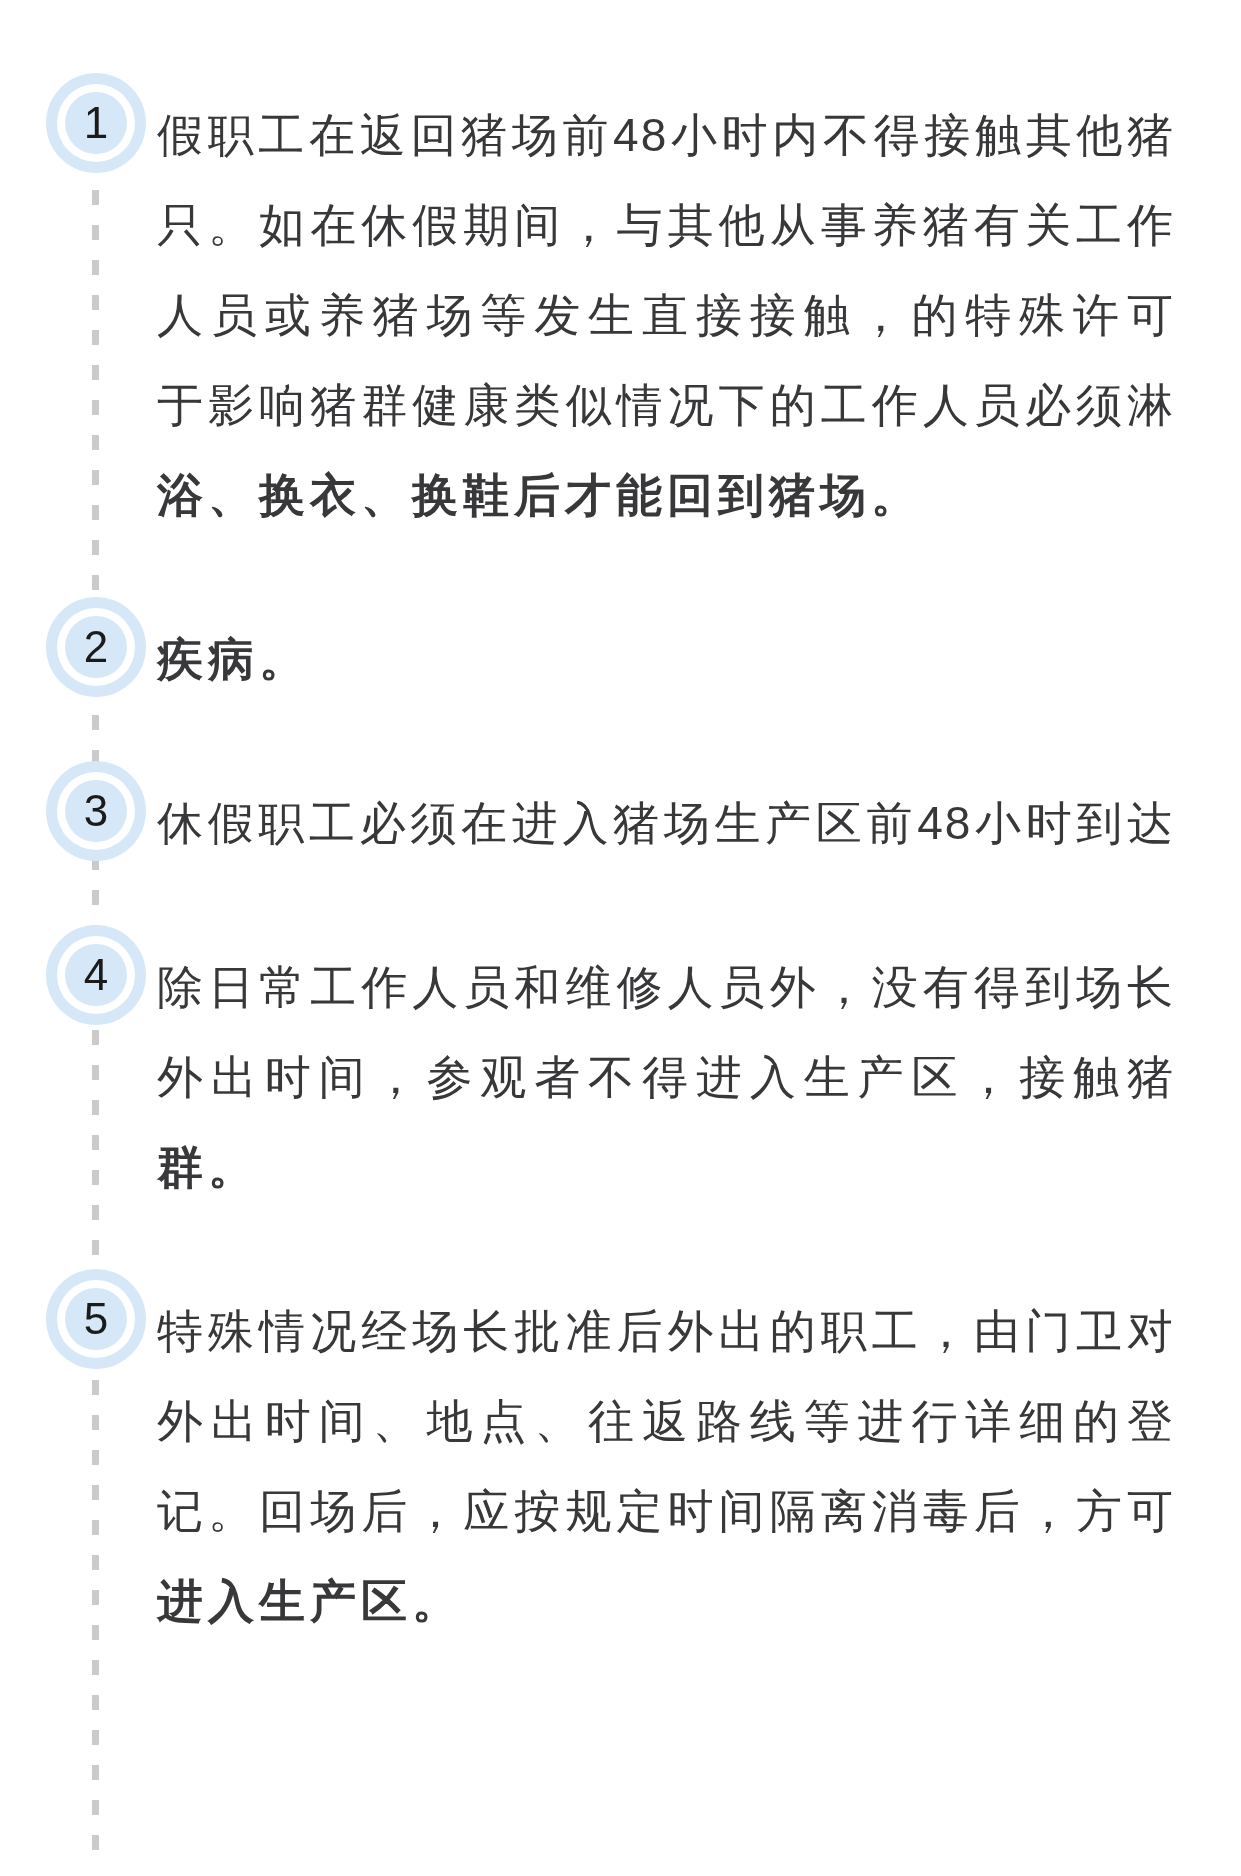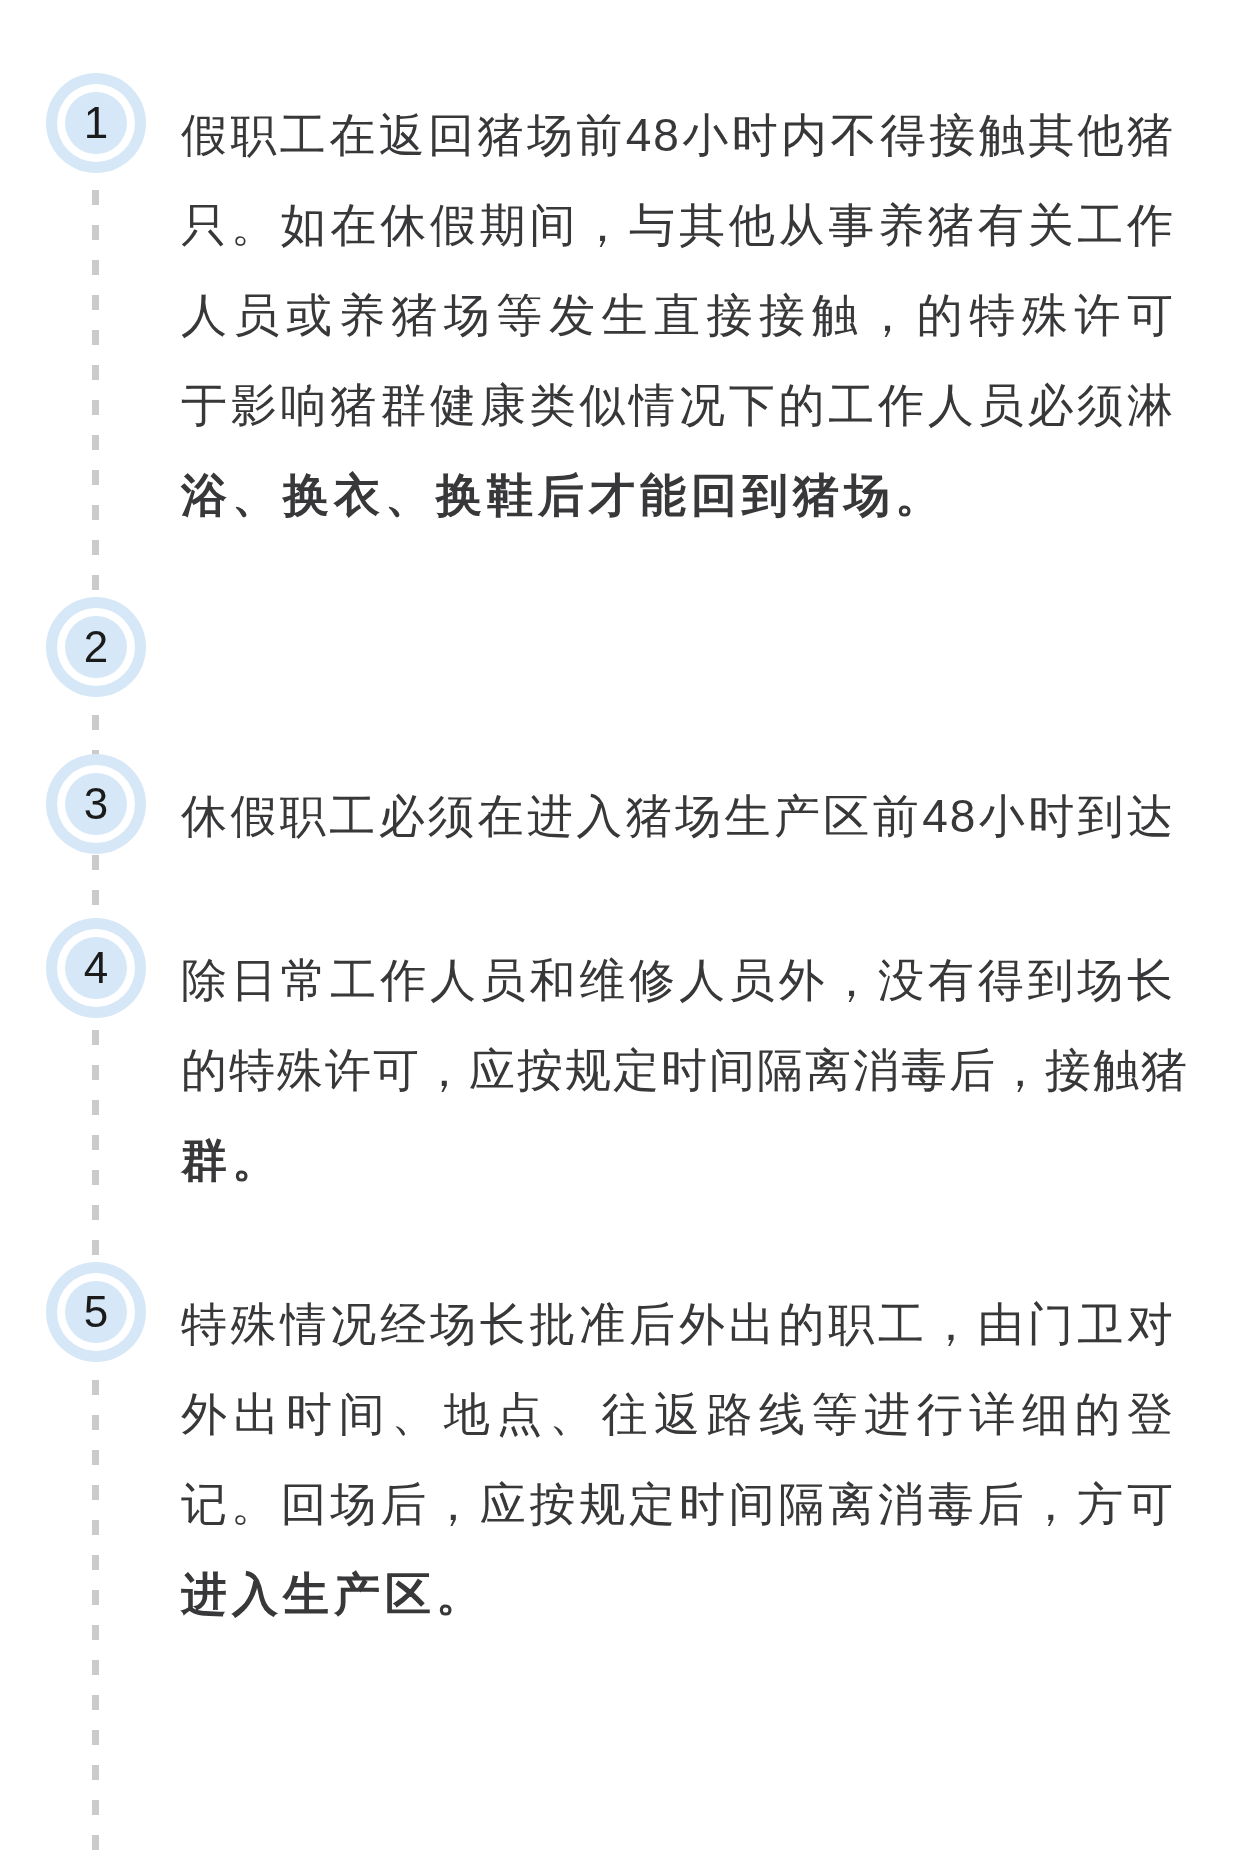--- a/index.html
+++ b/index.html
@@ -77,21 +77,20 @@
     justify-content: center;
   }
   .badge-number {
     font-size: 44px;
     line-height: 1;
     color: #1b1b1b;
   }
   .text-col {
     flex: 1 1 auto;
     min-width: 0;
-    margin-left: 24px;
   }
   .line {
     font-size: 46px;
     line-height: 90px;
     color: #38383a;
     letter-spacing: 2px;
     text-align: justify;
     text-align-last: justify;
     white-space: nowrap;
   }
@@ -132,20 +131,21 @@
     <div class="badge-col">
       <div class="badge">
         <div class="badge-ring">
           <div class="badge-inner">
             <span class="badge-number">2</span>
           </div>
         </div>
       </div>
     </div>
     <div class="text-col">
+      <div class="line last">疾病。</div>
     </div>
   </div>
 
   <div class="item">
     <div class="badge-col">
       <div class="badge">
         <div class="badge-ring">
           <div class="badge-inner">
             <span class="badge-number">3</span>
           </div>
@@ -162,21 +162,21 @@
       <div class="badge">
         <div class="badge-ring">
           <div class="badge-inner">
             <span class="badge-number">4</span>
           </div>
         </div>
       </div>
     </div>
     <div class="text-col">
       <div class="line">除日常工作人员和维修人员外，没有得到场长</div>
-      <div class="line">的特殊许可，应按规定时间隔离消毒后，接触猪</div>
+      <div class="line">外出时间，参观者不得进入生产区，接触猪</div>
       <div class="line last">群。</div>
     </div>
   </div>
 
   <div class="item">
     <div class="badge-col">
       <div class="badge">
         <div class="badge-ring">
           <div class="badge-inner">
             <span class="badge-number">5</span>

